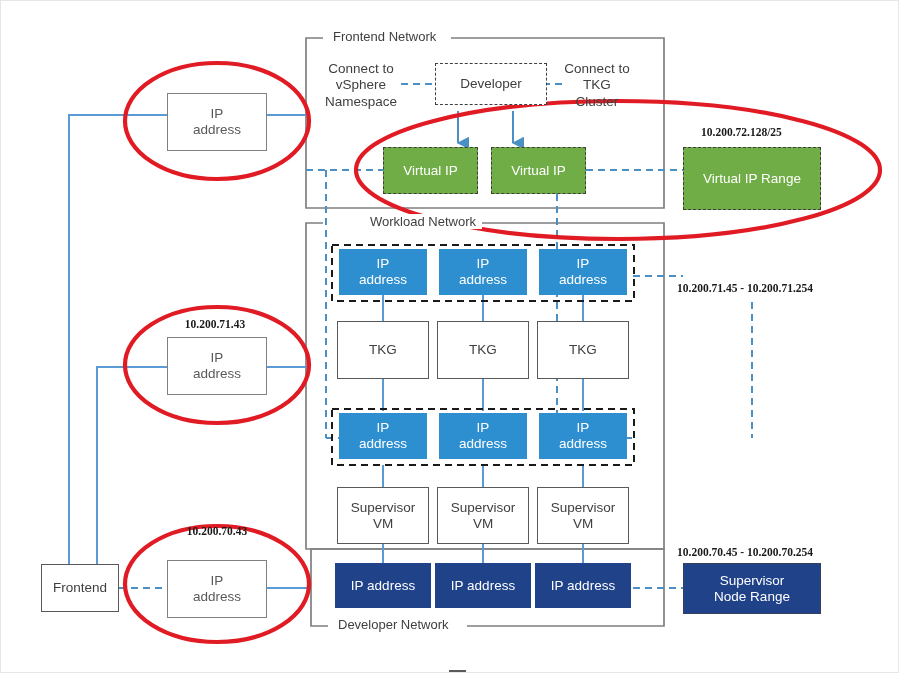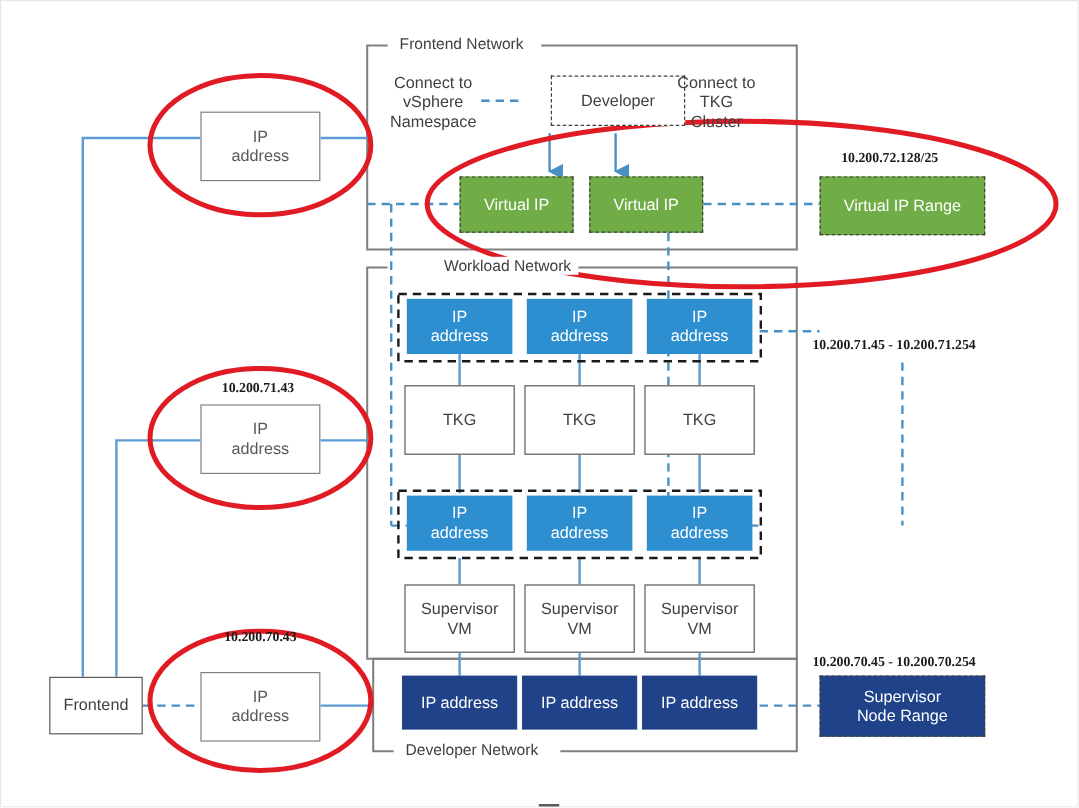--- a/index.html
+++ b/index.html
@@ -116,21 +116,21 @@
       <ellipse cx="617" cy="169" rx="262" ry="69"></ellipse>
     </g>
   </svg>
 
   <div class="netlabel" style="left:326px;top:28px;">Frontend Network</div>
   <div class="netlabel" style="left:326px;top:213px;margin-left:37px;">Workload Network</div>
   <div class="netlabel" style="left:331px;top:616px;">Developer Network</div>
 
   <div class="node n-white" style="left:40px;top:563px;width:78px;height:48px;">Frontend</div>
 
-  <div class="node n-white" style="left:434px;top:62px;width:112px;height:42px;border:1.6px dashed #3f3f3f;margin-left:24px;">Developer</div>
+  <div class="node n-white" style="left:434px;top:62px;width:112px;height:42px;border:1.6px dashed #3f3f3f;">Developer</div>
   <div class="conntext" style="left:318px;top:60px;width:84px;">Connect to
 vSphere
 Namespace</div>
   <div class="conntext" style="left:552px;top:60px;width:88px;">Connect to
 TKG
 Cluster</div>
 
   <div class="iplabel" style="left:170px;top:73px;width:100px;margin-top:37px;">10.200.72.43</div>
   <div class="node n-ipwhite" style="left:166px;top:92px;width:100px;height:58px;white-space:pre-line;">IP
 address</div>
@@ -139,21 +139,21 @@
   <div class="node n-ipwhite" style="left:166px;top:336px;width:100px;height:58px;white-space:pre-line;">IP
 address</div>
 
   <div class="iplabel" style="left:166px;top:524px;width:100px;">10.200.70.43</div>
   <div class="node n-ipwhite" style="left:166px;top:559px;width:100px;height:58px;white-space:pre-line;">IP
 address</div>
 
   <div class="node n-green" style="left:382px;top:146px;width:95px;height:47px;">Virtual IP</div>
   <div class="node n-green" style="left:490px;top:146px;width:95px;height:47px;">Virtual IP</div>
   <div class="rangelabel" style="left:700px;top:125px;">10.200.72.128/25</div>
-  <div class="node n-green" style="left:682px;top:146px;width:138px;height:49px;">Virtual IP Range</div>
+  <div class="node n-green" style="left:682px;top:146px;width:138px;height:63px;">Virtual IP Range</div>
 
   <div class="node n-blue" style="left:338px;top:248px;width:88px;height:46px;white-space:pre-line;">IP
 address</div>
   <div class="node n-blue" style="left:438px;top:248px;width:88px;height:46px;white-space:pre-line;">IP
 address</div>
   <div class="node n-blue" style="left:538px;top:248px;width:88px;height:46px;white-space:pre-line;">IP
 address</div>
 
   <div class="rangelabel" style="left:676px;top:233px;margin-top:48px;">10.200.71.45 - 10.200.71.254</div>
 

